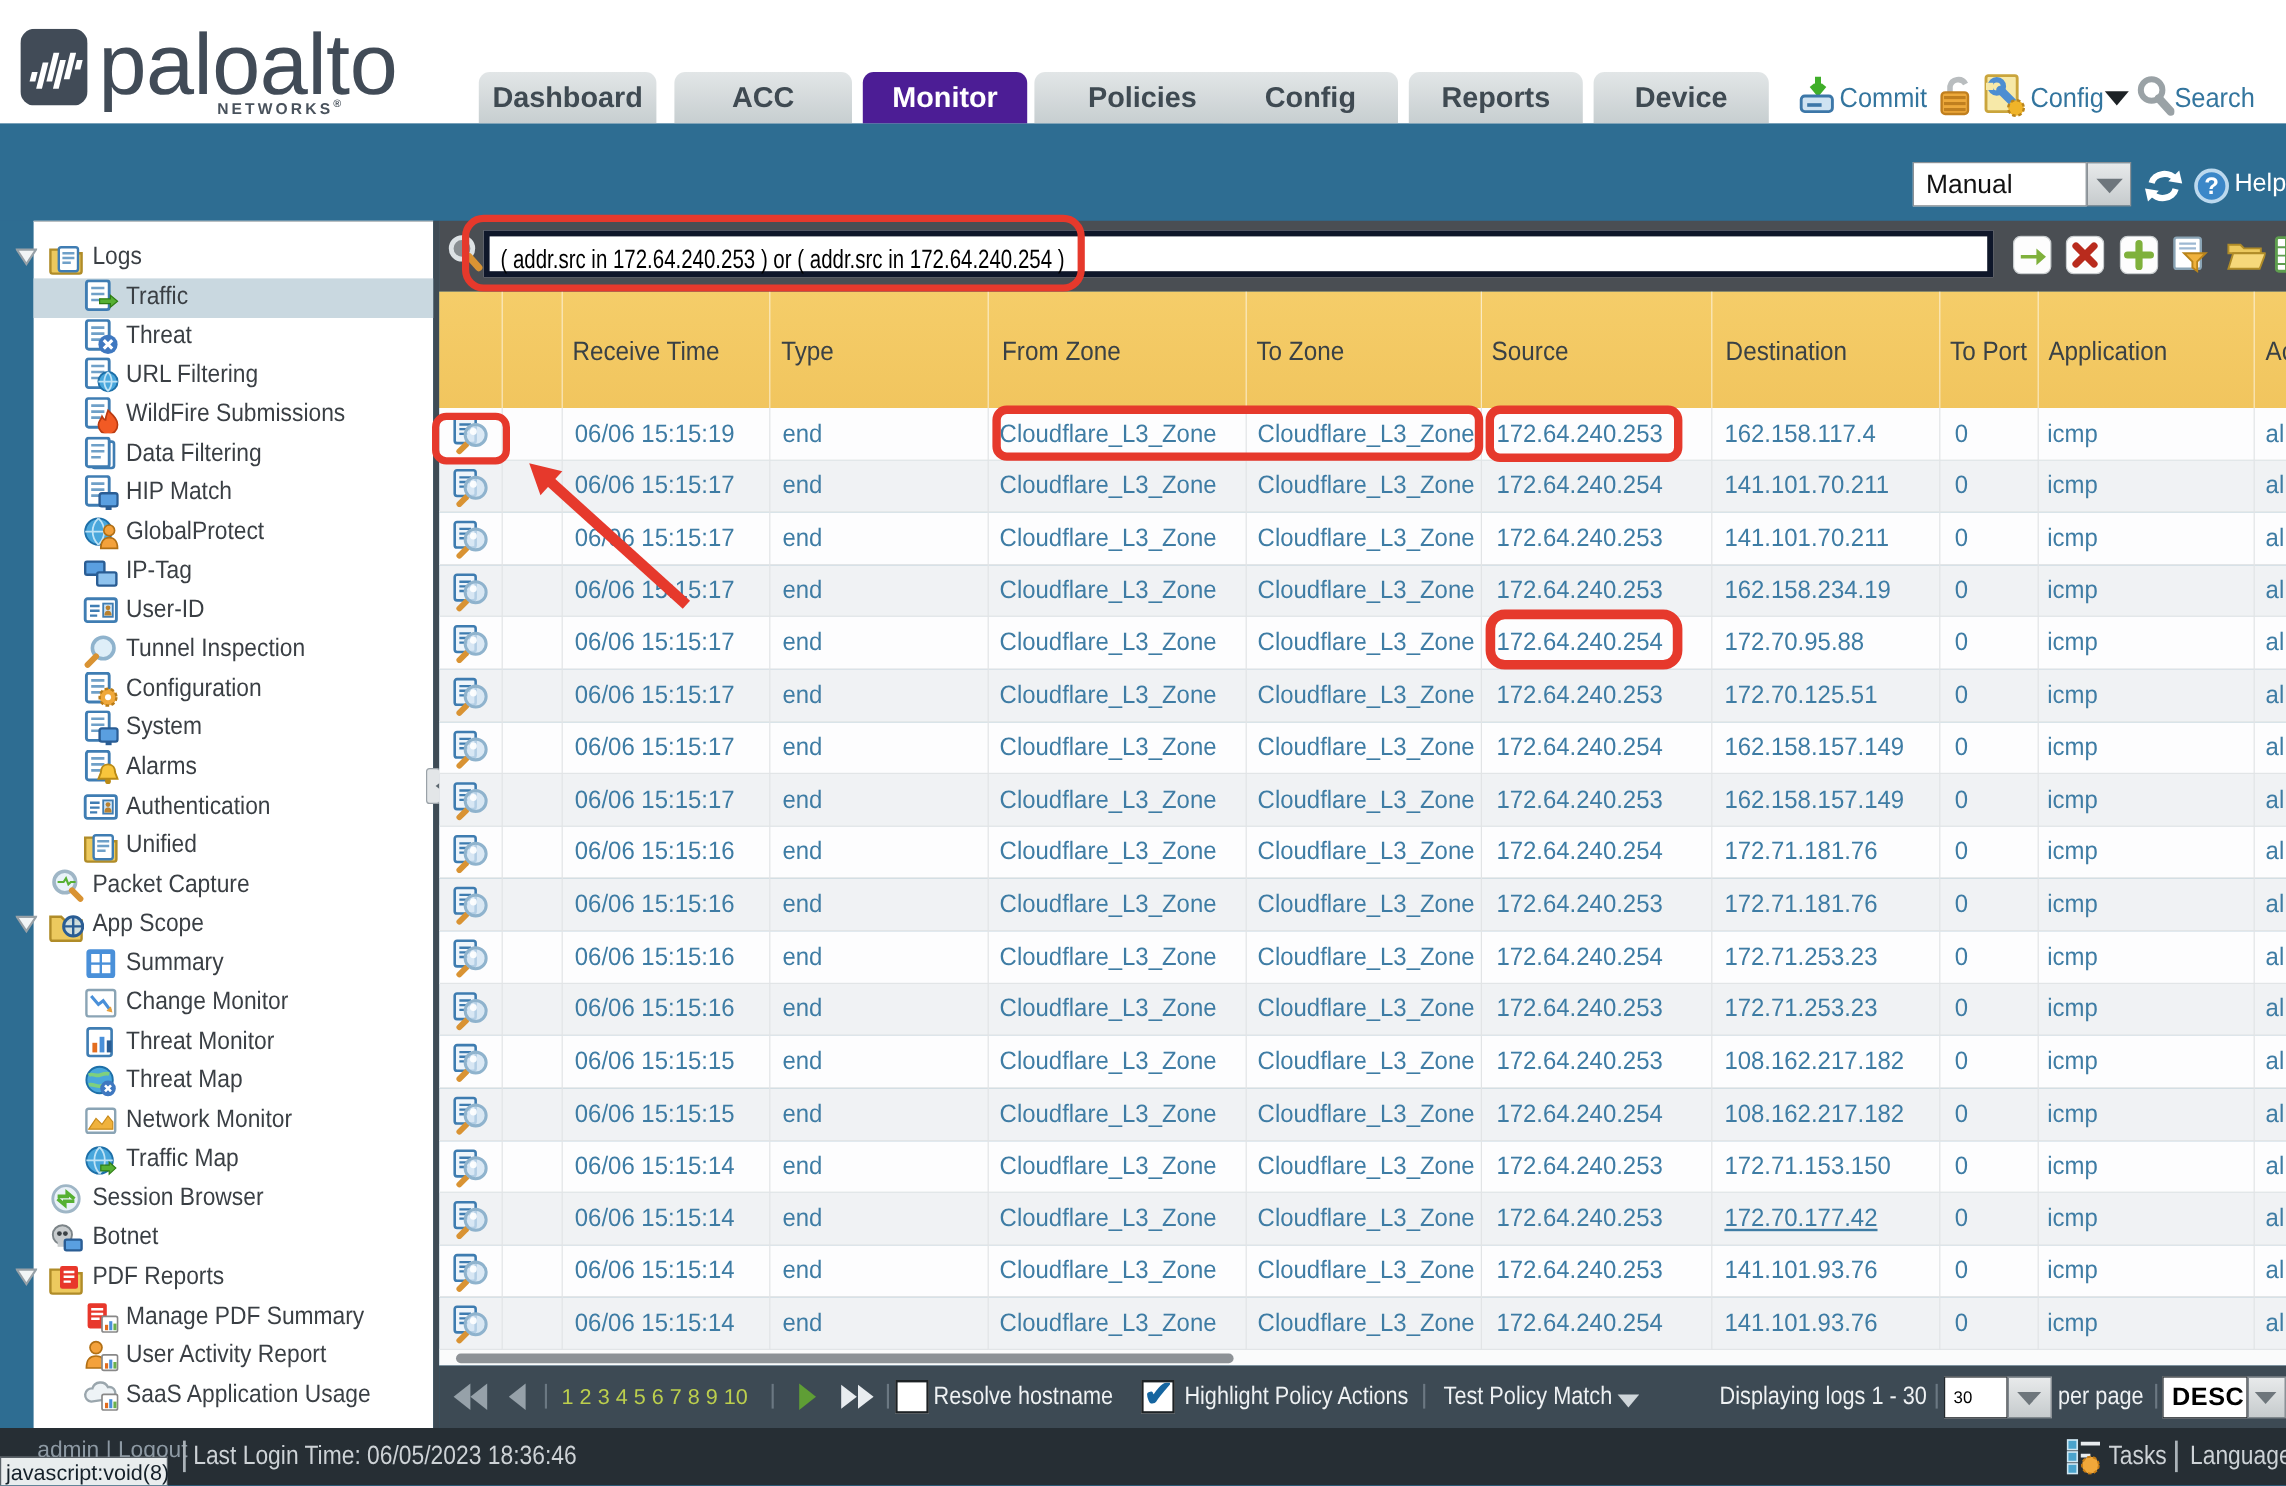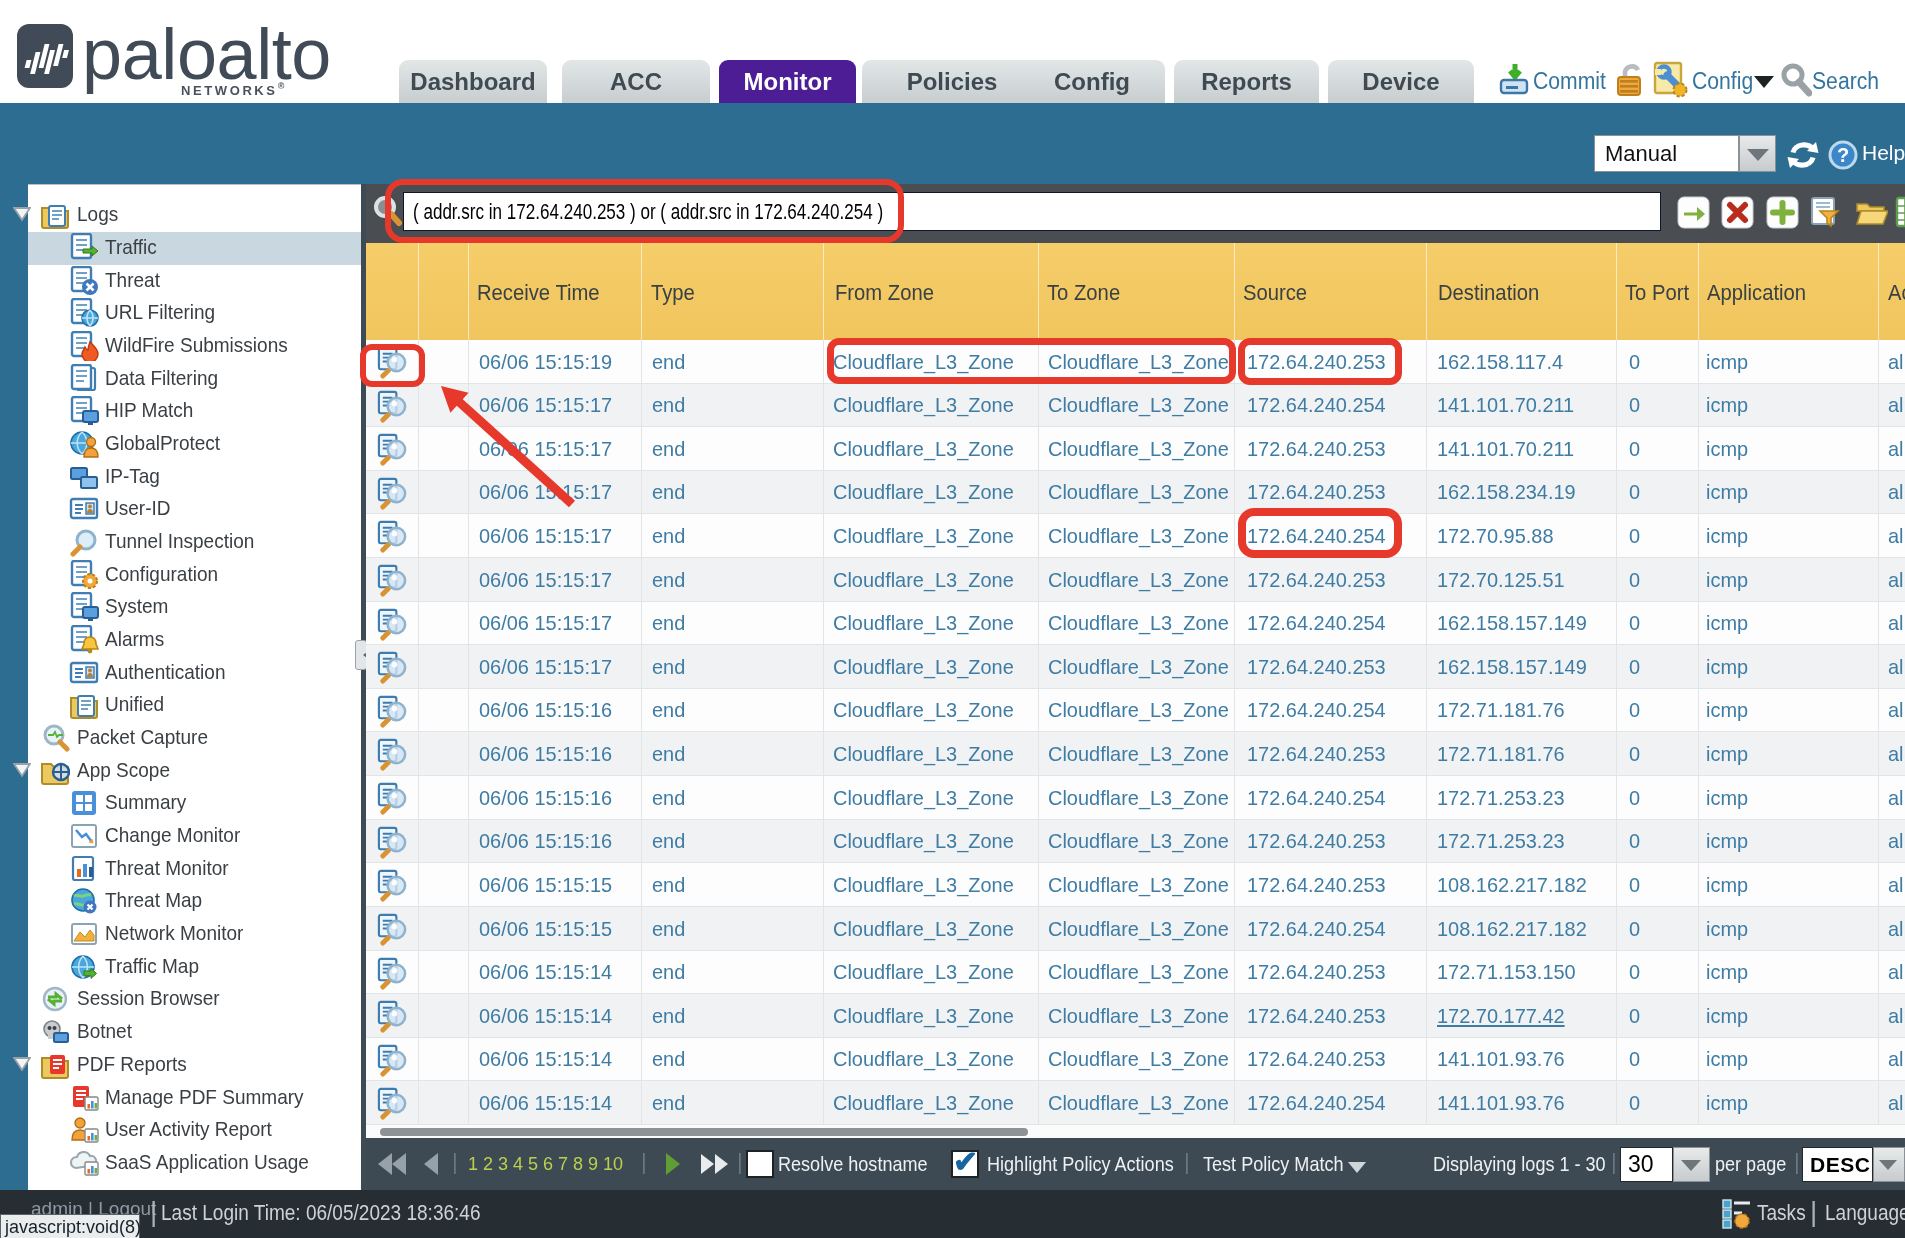--- a/index.html
+++ b/index.html
@@ -360,21 +360,21 @@
         <rect x="22" y="18" width="2.6" height="7.5" fill="#4a90d9"></rect>
         <rect x="25.5" y="20" width="2.6" height="5.5" fill="#6ab04c"></rect>
       </svg>
     </div>
 <div class="ti" style="left:105px;top:1150px">SaaS Application Usage</div>
 <div class="abs" style="left:366px;top:184px;width:1539px;height:59px;background:#4a4e53"></div>
 <svg class="abs" style="left:371px;top:194px" width="32" height="34" viewBox="0 0 32 34">
 <circle cx="14" cy="13" r="9" fill="#c6cdd2" fill-opacity=".5" stroke="#dde2e5" stroke-width="4"></circle>
 <line x1="20" y1="20" x2="28" y2="29" stroke="#d99333" stroke-width="6" stroke-linecap="round"></line>
 </svg>
-<div class="abs" style="left:403px;top:192px;width:1258px;height:39px;background:#fff;border:1px solid #0f172a;font-size:22px;color:#000;line-height:37px;padding-left:9px;white-space:nowrap"><span style="display:inline-block;transform:scaleX(.775);transform-origin:0 50%">( addr.src in 172.64.240.253 ) or ( addr.src in 172.64.240.254 )</span></div>
+<div class="abs" style="left:403px;top:192px;width:1258px;height:39px;background:#fff;border:5px solid #0f172a;font-size:22px;color:#000;line-height:37px;padding-left:9px;white-space:nowrap"><span style="display:inline-block;transform:scaleX(.775);transform-origin:0 50%">( addr.src in 172.64.240.253 ) or ( addr.src in 172.64.240.254 )</span></div>
 <svg class="abs" style="left:1677px;top:196px" width="33" height="33" viewBox="0 0 33 33">
       <rect x="1" y="1" width="31" height="31" rx="6" fill="#fdfdfd" stroke="#c8ccce" stroke-width="1"></rect>
       <path d="M7 16.5h13v-5.5l8 7-8 7v-5.5h-13z" fill="#7fb13c"></path>
     </svg>
 <svg class="abs" style="left:1721px;top:196px" width="33" height="33" viewBox="0 0 33 33">
       <rect x="1" y="1" width="31" height="31" rx="6" fill="#fdfdfd" stroke="#c8ccce" stroke-width="1"></rect>
       <path d="M9 9l15 15M24 9l-15 15" stroke="#b92b1d" stroke-width="6" stroke-linecap="round"></path>
     </svg>
 <svg class="abs" style="left:1766px;top:196px" width="33" height="33" viewBox="0 0 33 33">
       <rect x="1" y="1" width="31" height="31" rx="6" fill="#fdfdfd" stroke="#c8ccce" stroke-width="1"></rect>
@@ -684,21 +684,21 @@
 <div class="abs" style="left:746px;top:1150px;width:28px;height:28px;background:#fff;border:2px solid #1d2225"></div>
 <div class="pgtxt" style="left:778px;top:1152px">Resolve hostname</div>
 <div class="abs" style="left:951px;top:1150px;width:28px;height:28px;background:#fff;border:2px solid #1d2225"></div>
 <div class="abs" style="left:953px;top:1144px;font-size:30px;color:#1565a0;font-weight:bold">✔</div>
 <div class="pgtxt" style="left:987px;top:1152px">Highlight Policy Actions</div>
 <div class="sep" style="left:1184px;top:1149px">|</div>
 <div class="pgtxt" style="left:1203px;top:1152px">Test Policy Match</div>
 <div class="abs" style="left:1348px;top:1162px;width:0;height:0;border:9px solid transparent;border-top:11px solid #cfd6da"></div>
 <div class="pgtxt" style="left:1433px;top:1152px">Displaying logs 1 - 30</div>
 <div class="sep" style="left:1611px;top:1149px">|</div>
-<div class="abs" style="left:1620px;top:1147px;width:53px;height:35px;background:#fff;border:1px solid #23282c;font-size:23px;color:#000;line-height:33px;padding-left:7px">30</div>
+<div class="abs" style="left:1620px;top:1147px;width:53px;height:35px;background:#fff;border:1px solid #23282c;font-size:14px;color:#000;line-height:33px;padding-left:7px">30</div>
 <div class="abs" style="left:1673px;top:1147px;width:37px;height:35px;background:linear-gradient(#e8eaeb,#c6cbcd);border:1px solid #8b9196"></div>
 <div class="abs" style="left:1681px;top:1160px;width:0;height:0;border:10px solid transparent;border-top:11px solid #6e767c"></div>
 <div class="pgtxt" style="left:1715px;top:1152px">per page</div>
 <div class="sep" style="left:1794px;top:1149px">|</div>
 <div class="abs" style="left:1802px;top:1147px;width:71px;height:35px;background:#fff;border:1px solid #23282c;font-size:21px;font-weight:bold;color:#000;line-height:33px;padding-left:7px;letter-spacing:.5px">DESC</div>
 <div class="abs" style="left:1873px;top:1147px;width:32px;height:35px;background:linear-gradient(#e8eaeb,#c6cbcd);border:1px solid #8b9196"></div>
 <div class="abs" style="left:1879px;top:1160px;width:0;height:0;border:9px solid transparent;border-top:10px solid #6e767c"></div>
 <div class="abs" style="left:0;top:1190px;width:1905px;height:48px;background:#262e34"></div>
 <div class="abs" style="left:31px;top:1198px;font-size:19px;color:#8d99a3;white-space:nowrap">admin&nbsp;|&nbsp;Logout</div>
 <div class="abs" style="left:150px;top:1196px;font-size:28px;color:#aab2b8">|</div>

